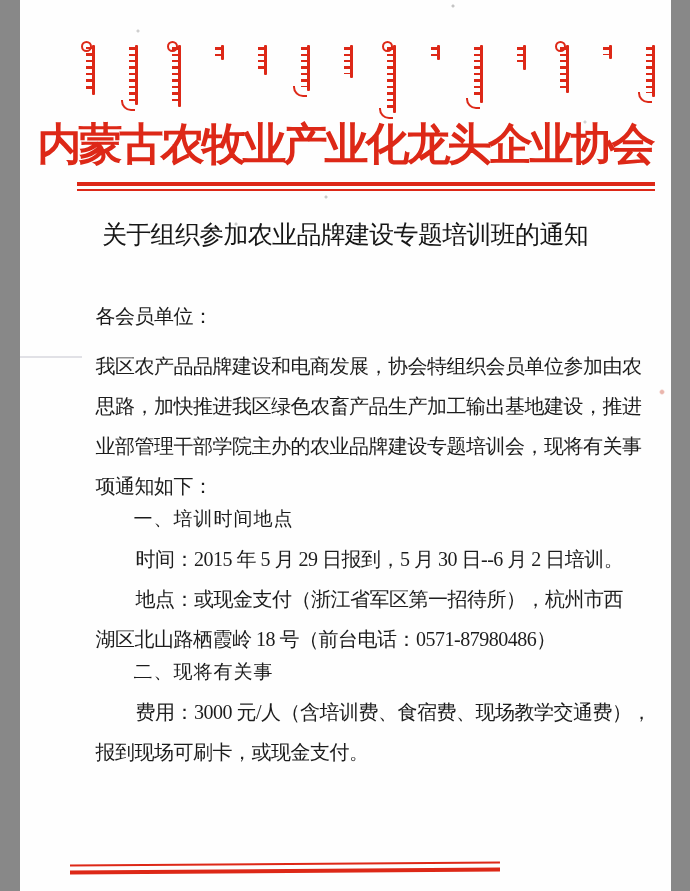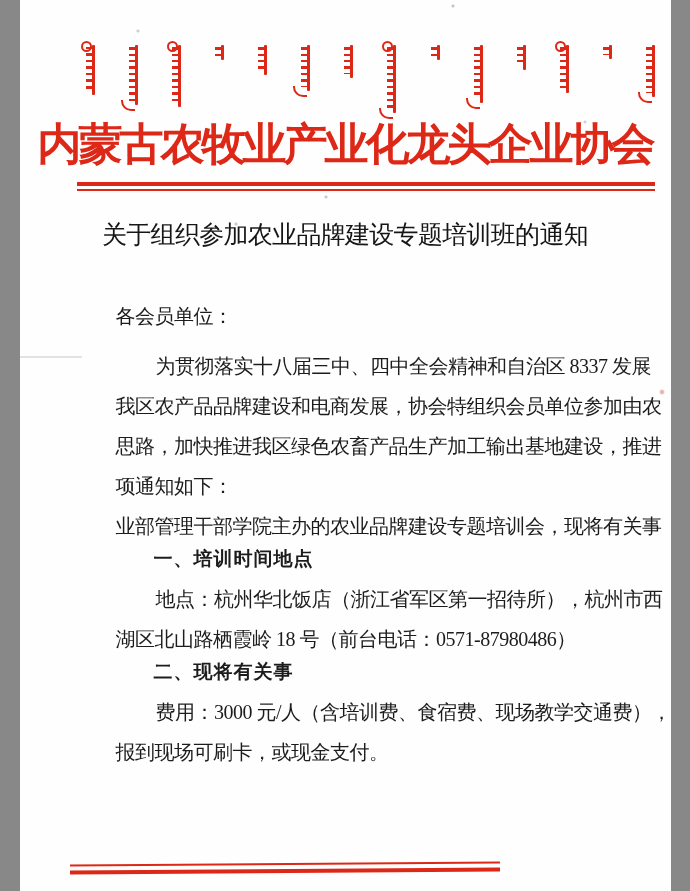--- a/index.html
+++ b/index.html
@@ -65,25 +65,25 @@
     font-size:25px;font-weight:normal;letter-spacing:-0.7px;
     white-space:nowrap;
   }
 
   
   .body{
     position:absolute;top:296px;left:76px;width:568px;
     font-size:20px;line-height:40px;color:#1c1c1c;
     letter-spacing:-0.5px;
   }
-  .body .line{height:40px;white-space:nowrap;margin-left:20px;}
+  .body .line{height:40px;white-space:nowrap;}
   .body .line:nth-child(2){margin-top:10px;}
   .body .line.indent{text-indent:2em;}
   .body .line.bold{
-    font-weight:bold;margin-top:-7px;
+    font-weight:normal;margin-top:-7px;
     font-family:"Liberation Sans", sans-serif;
     letter-spacing:1px;font-size:19px;
   }
 </style>
 </head>
 <body>
 
 <div class="page">
 
   <div class="mongol-row">
@@ -155,27 +155,27 @@
     </div>
 
   <div class="org-title">内蒙古农牧业产业化龙头企业协会</div>
 
   <div class="rule-top"></div>
 
   <div class="notice-title">关于组织参加农业品牌建设专题培训班的通知</div>
 
   <div class="body">
       <div class="line">各会员单位：</div>
-      <div class="line indent">为贯彻落实十八届三中、四中全会精神和自治区 8337 发展</div>
       <div class="line">我区农产品品牌建设和电商发展，协会特组织会员单位参加由农</div>
       <div class="line">思路，加快推进我区绿色农畜产品生产加工输出基地建设，推进</div>
+      <div class="line">业部管理干部学院主办的农业品牌建设专题培训会，现将有关事</div>
       <div class="line">项通知如下：</div>
-      <div class="line">业部管理干部学院主办的农业品牌建设专题培训会，现将有关事</div>
       <div class="line indent bold">一、培训时间地点</div>
-      <div class="line indent">地点：杭州华北饭店（浙江省军区第一招待所），杭州市西</div>
+      <div class="line indent">时间：2015 年 5 月 29 日报到，5 月 30 日--6 月 2 日培训。</div>
+      <div class="line indent">地点：或现金支付（浙江省军区第一招待所），杭州市西</div>
       <div class="line">湖区北山路栖霞岭 18 号（前台电话：0571-87980486）</div>
       <div class="line indent bold">二、现将有关事</div>
       <div class="line indent">费用：3000 元/人（含培训费、食宿费、现场教学交通费），</div>
       <div class="line">报到现场可刷卡，或现金支付。</div>
     </div>
 
   <div class="scan-line"></div>
 
   <div class="rule-bottom"></div>
 

